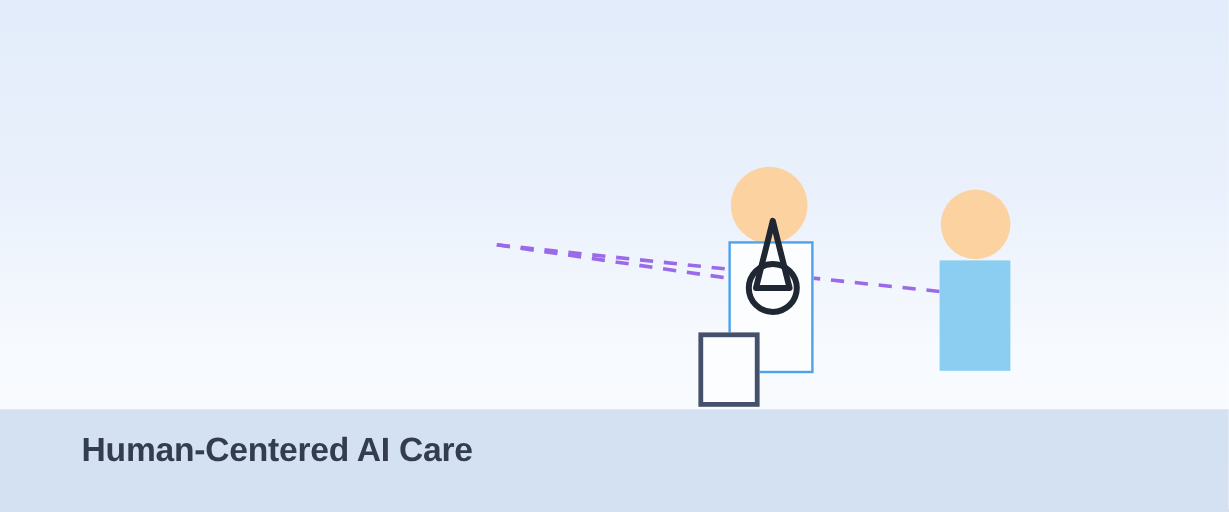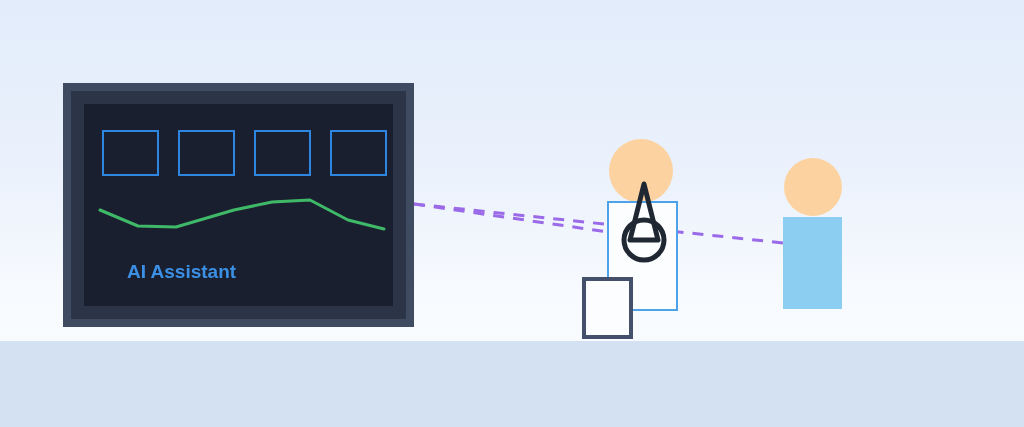--- a/index.html
+++ b/index.html
@@ -157,49 +157,33 @@
     width: 59px;
     height: 92px;
     background: #8ccdf2;
   }
 </style>
 </head>
 <body>
 
 <div id="scene">
 
-  <div id="monitor">
-    <div id="monitor-bezel">
-      <div id="monitor-screen">
-
-        <div class="kpi-card" id="kpi-0"></div>
-        <div class="kpi-card" id="kpi-1"></div>
-        <div class="kpi-card" id="kpi-2"></div>
-        <div class="kpi-card" id="kpi-3"></div>
-
-        <svg id="sparkline" viewBox="0 0 288 52">
-          <polyline id="sparkline-path" fill="none" stroke="#3fb968" stroke-width="3" stroke-linecap="round" stroke-linejoin="round" points="2,22 40,38 78,39 136,22 174,14 212,12 250,32 286,41"></polyline>
-        </svg>
-
-        <div id="screen-label">AI Assistant</div>
-      </div>
-    </div>
-  </div>
 
   <svg id="beams" viewBox="0 0 1024 427">
     <line id="beam-upper" x1="414" y1="204" x2="784" y2="243" stroke="#9a6ae8" stroke-width="3" stroke-dasharray="11 9"></line>
     <line id="beam-lower" x1="414" y1="204" x2="608" y2="232" stroke="#9a6ae8" stroke-width="3" stroke-dasharray="11 9"></line>
   </svg>
 
   <div id="clinician-head"></div>
   <div id="clinician-body"></div>
   <svg id="stethoscope" viewBox="0 0 52 86">
     <path d="M26 6 L40 62 L12 62 Z" fill="none" stroke="#1f2733" stroke-width="5" stroke-linejoin="round"></path>
     <circle cx="26" cy="62" r="20" fill="none" stroke="#1f2733" stroke-width="5"></circle>
   </svg>
   <div id="tablet"></div>
 
   <div id="patient-head"></div>
   <div id="patient-body"></div>
 
   <div id="caption-band"></div>
+  <div id="caption-title">Human-Centered AI Care</div>
 
 </div>
 
 </body></html>

